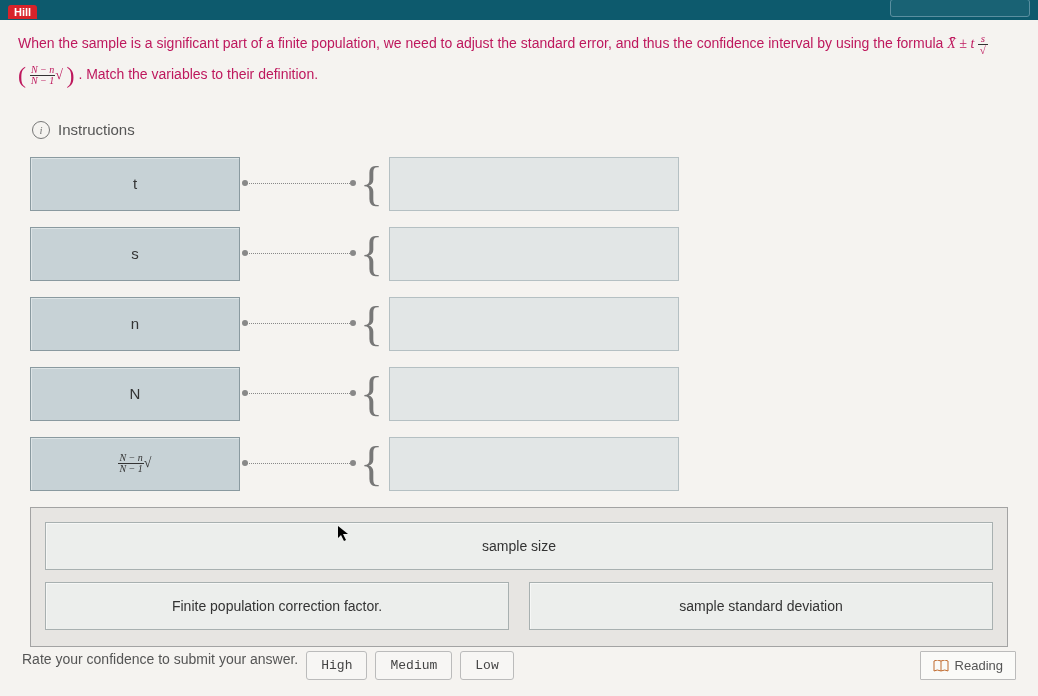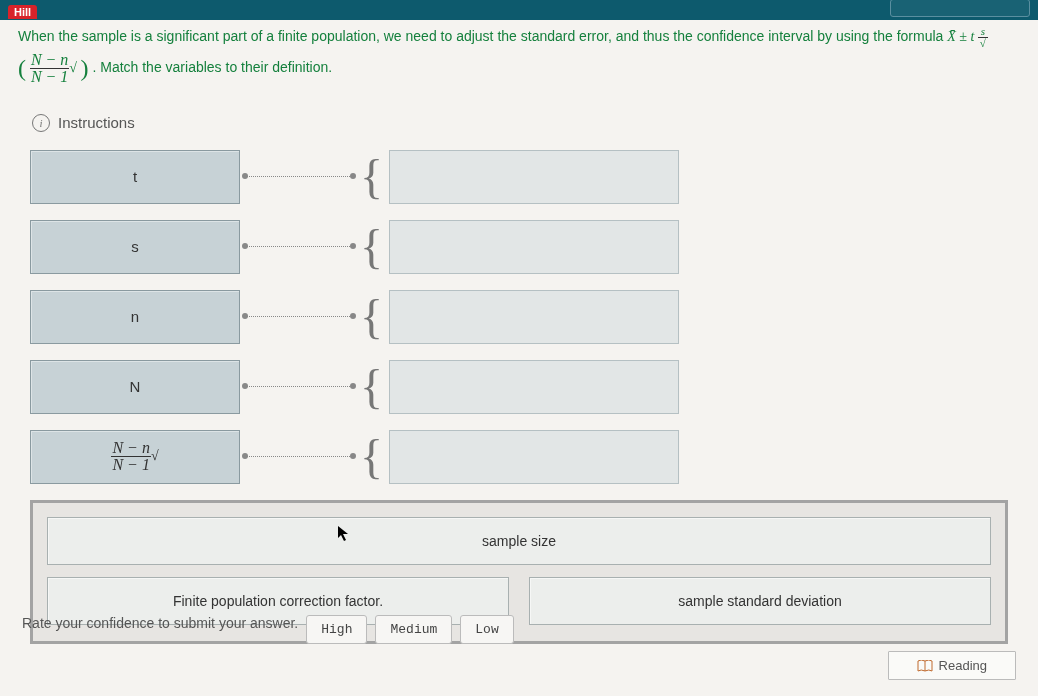--- a/index.html
+++ b/index.html
@@ -33,23 +33,23 @@
   margin-left: auto;
   height: 18px;
   width: 140px;
   border: 1px solid #5a8fa0;
   border-radius: 3px;
   background: rgba(255,255,255,0.05);
   position: relative;
   top: -2px;
 }
 .question-area {
-  padding: 5px 18px 6px 18px;
+  padding: 12px 18px 6px 18px;
   font-size: 14px;
-  color: #15803d;
+  color: #be185d;
   line-height: 1.6;
 }
 .formula {
   font-style: italic;
   font-family: 'Times New Roman', serif;
 }
 .frac {
   display: inline-block;
   vertical-align: middle;
   text-align: center;
@@ -141,21 +141,21 @@
   margin-left: 2px;
 }
 .drop-target {
   width: 290px;
   height: 54px;
   background: #e2e6e6;
   border: 1px solid #b5c0c3;
 }
 .answer-pool {
   margin: 12px 30px 0 30px;
-  border: 3px solid #a3a3a3;
+  border: 1px solid #a3a3a3;
   background: #e7e5e2;
   padding: 14px 14px 4px 14px;
 }
 .answer-row {
   display: flex;
   gap: 20px;
   margin-bottom: 12px;
 }
 .answer-card {
   flex: 1;
@@ -186,48 +186,47 @@
   padding: 6px 14px;
   margin-left: 8px;
   border-radius: 3px;
   font-size: 13px;
   color: #444;
   font-family: Liberation Mono, monospace;
 }
 .reading-btn {
   margin-left: auto;
   border: 1px solid #bbb;
-  padding: 6px 28px;
+  padding: 6px 12px;
   border-radius: 1px;
   display: flex;
   align-items: center;
   gap: 6px;
   color: #555;
   font-size: 13px;
   background: #fafaf8;
-  margin-top: 36px;
 }
 .book-icon {
   display: inline-block;
   width: 16px;
   height: 12px;
 }
 .book-icon svg { display:block; }
 .cursor {
   position: absolute;
   left: 337px;
   top: 525px;
   width: 14px;
   height: 18px;
   pointer-events: none;
 }
 .frac-var {
   display: inline-block;
   vertical-align: middle;
-  font-size: 16px;
+  font-size: 10px;
   text-align: right;
   line-height: 1;
   font-style: italic;
 }
 .frac-var .n { display:block; border-bottom:1px solid #333; padding:0 1px;}
 .frac-var .d { display:block; padding:0 1px;}
 .inline-root { font-size: 14px; }
 </style>
 </head>
 <body>

